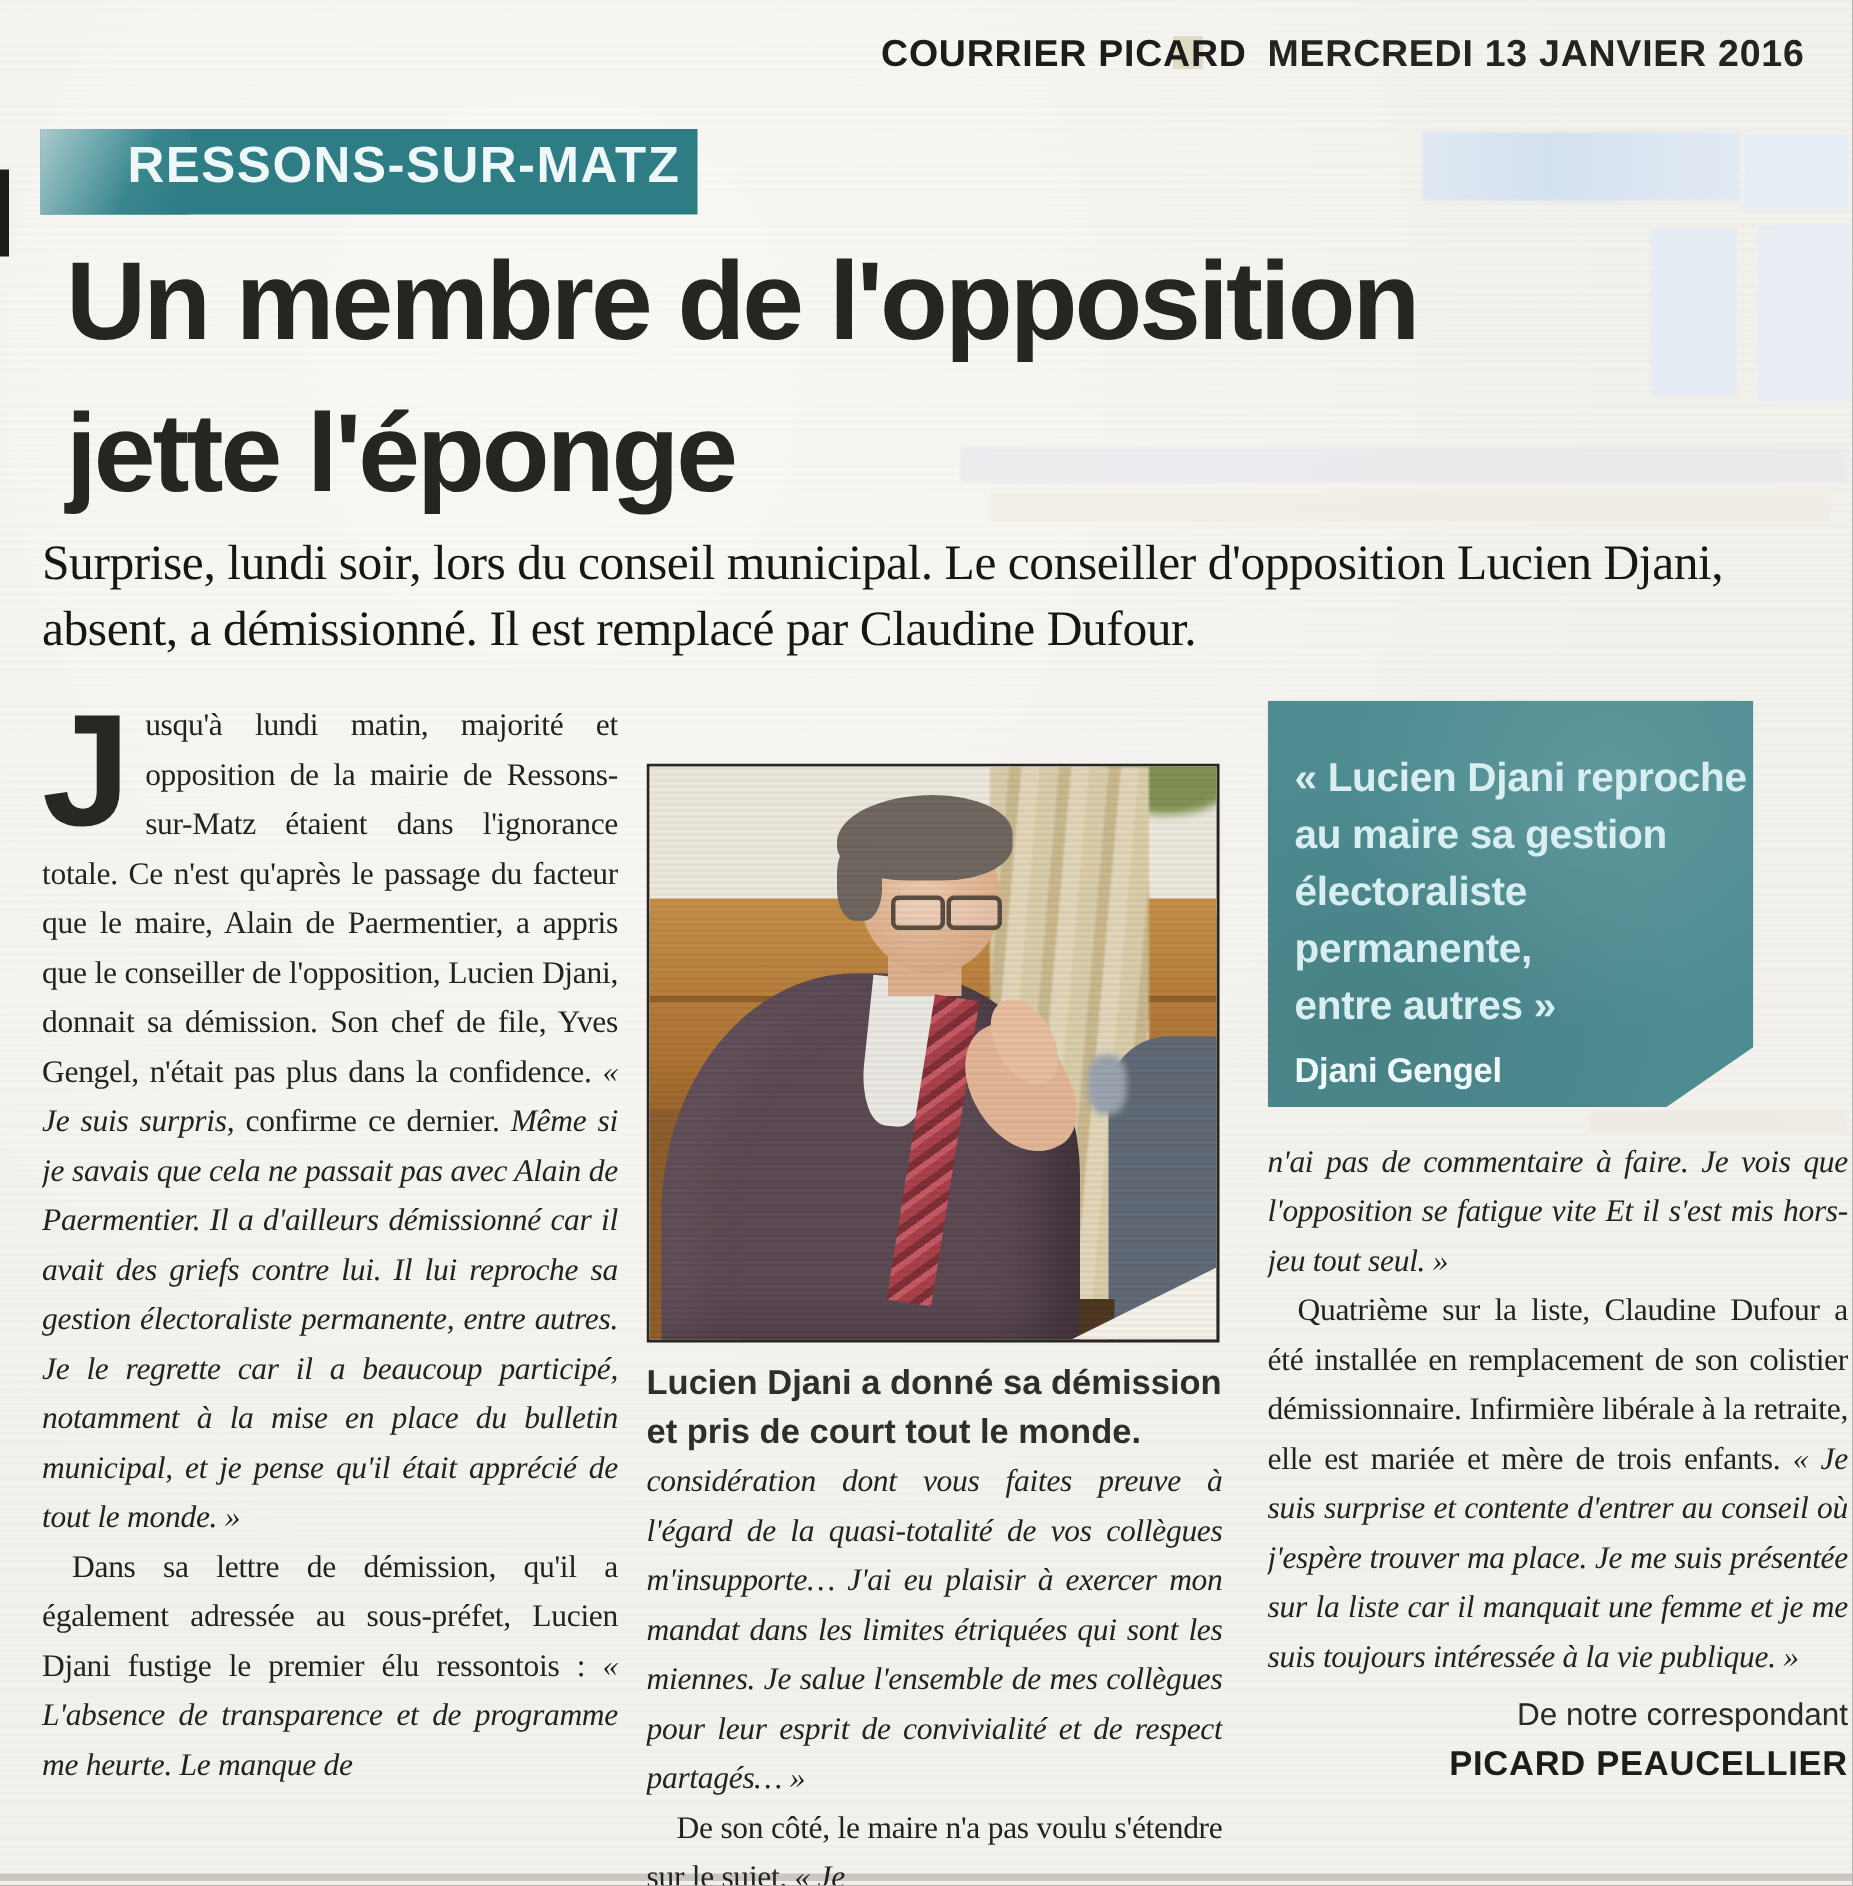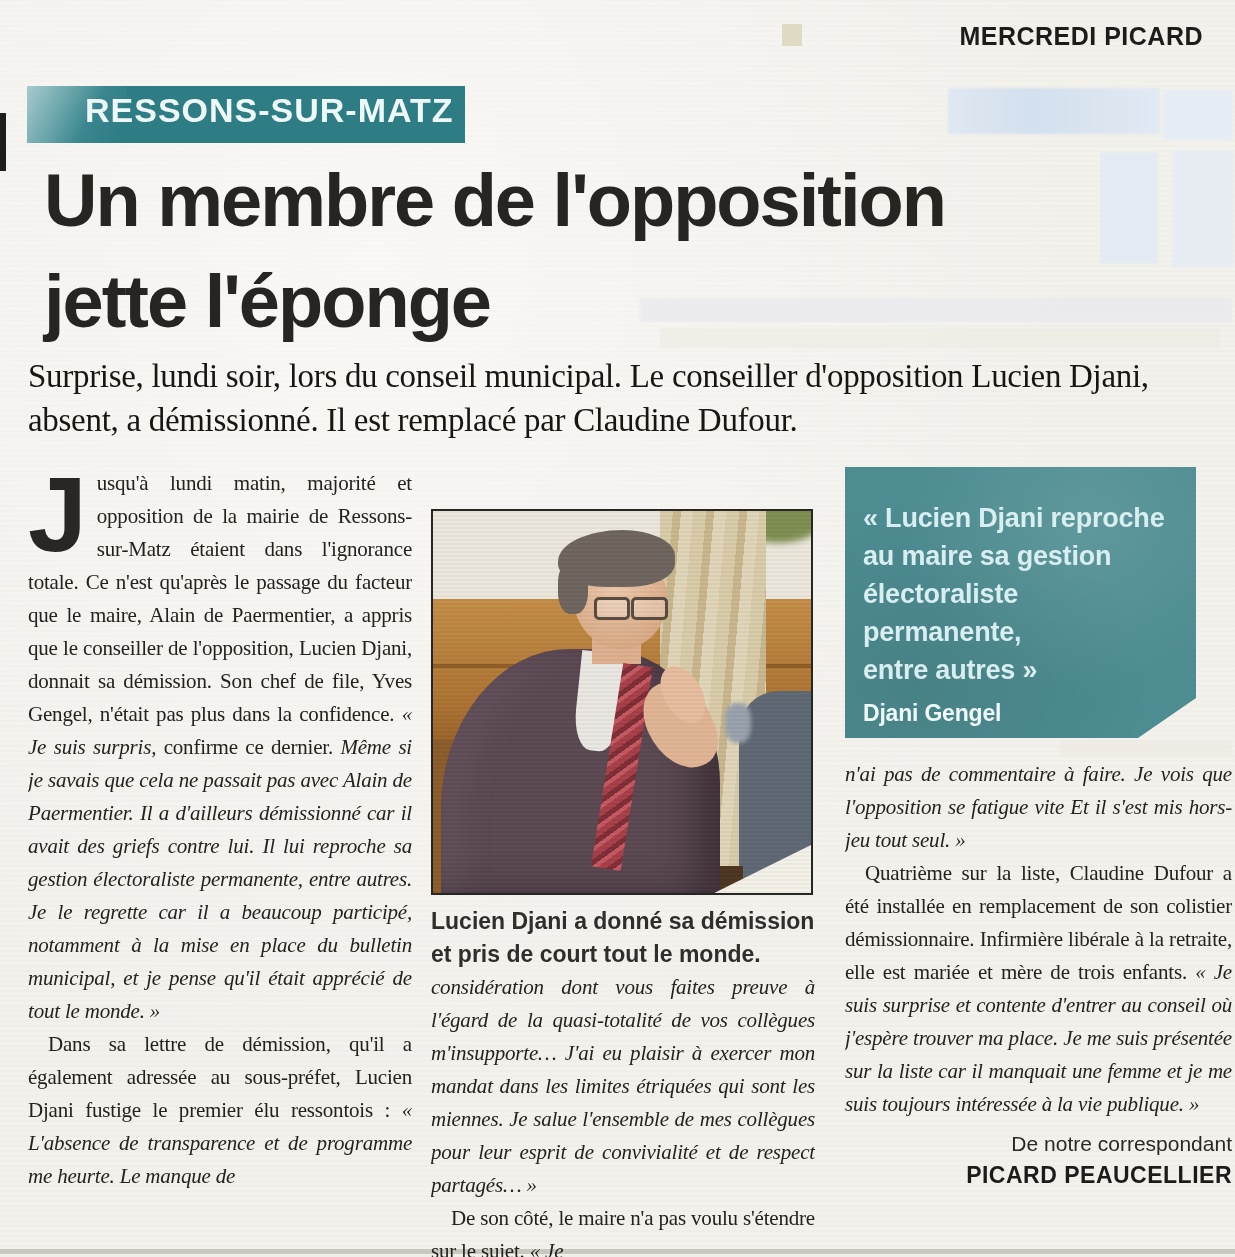--- a/index.html
+++ b/index.html
@@ -117,21 +117,21 @@
   .ph-grain{left:0;top:0;width:100%;height:100%;
     background:repeating-linear-gradient(0deg,rgba(90,70,50,.05) 0 2px,rgba(255,255,255,.03) 2px 4px);}
   .caption{
     font-family:"Liberation Sans", sans-serif;
     font-size:23px;font-weight:bold;line-height:33px;
     color:#2f2e2b;text-align:left;letter-spacing:0;
     margin:0 0 12px 0;
   }
   
   .pull-quote{
-    position:relative;width:351px;height:271px;
+    position:relative;width:324px;height:271px;
     background:
       radial-gradient(ellipse at 70% 20%, rgba(255,255,255,.10), rgba(255,255,255,0) 55%),
       radial-gradient(ellipse at 20% 80%, rgba(0,0,0,.08), rgba(0,0,0,0) 60%),
       #4d8c91;
     clip-path:polygon(0 0,100% 0,100% calc(100% - 40px),calc(100% - 58px) 100%,0 100%);
     padding:0;margin-bottom:20px;
     font-family:"Liberation Sans", sans-serif;
     text-align:left;
   }
   .pq-text{
@@ -160,21 +160,22 @@
   <div class="ghost g4"></div>
   <div class="ghost g5"></div>
   <div class="ghost g6"></div>
   <div class="ghost g7"></div>
 
   <div class="edge-bar"></div>
   <div class="bottom-strip"></div>
   <div class="mast-square"></div>
 
   <div class="masthead">
-    <span class="paper">MERCREDI PICARD</span>
+    <span class="paper">COURRIER PICARD</span>
+    <span class="date">MERCREDI 13 JANVIER 2016</span>
   </div>
 
   <div class="kicker">
     <div class="kicker-stripes"></div>
     <span class="kicker-label">RESSONS-SUR-MATZ</span>
   </div>
 
   <h1 class="headline" style="margin:16px;">
     <div>Un membre de l'opposition</div>
     <div>jette l'éponge</div>

